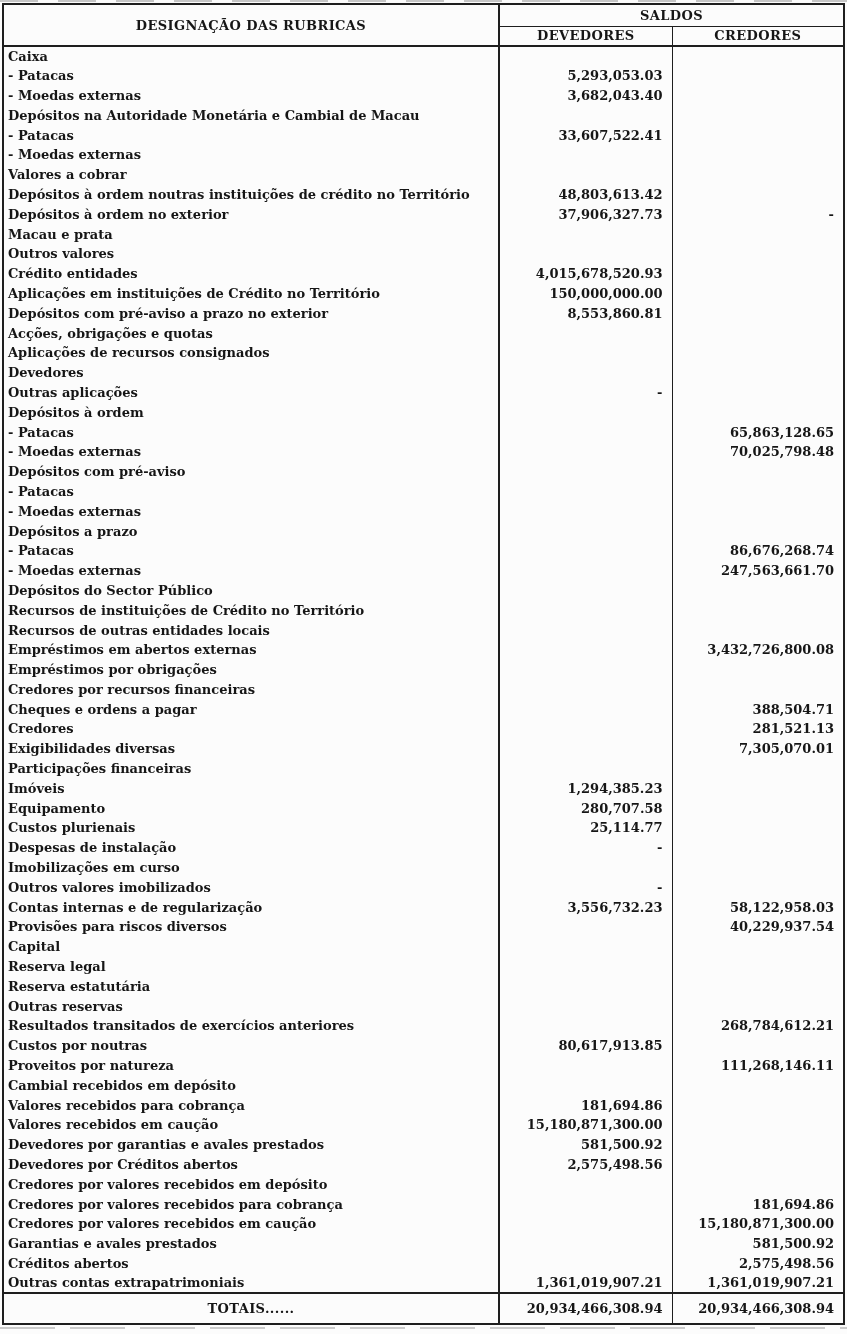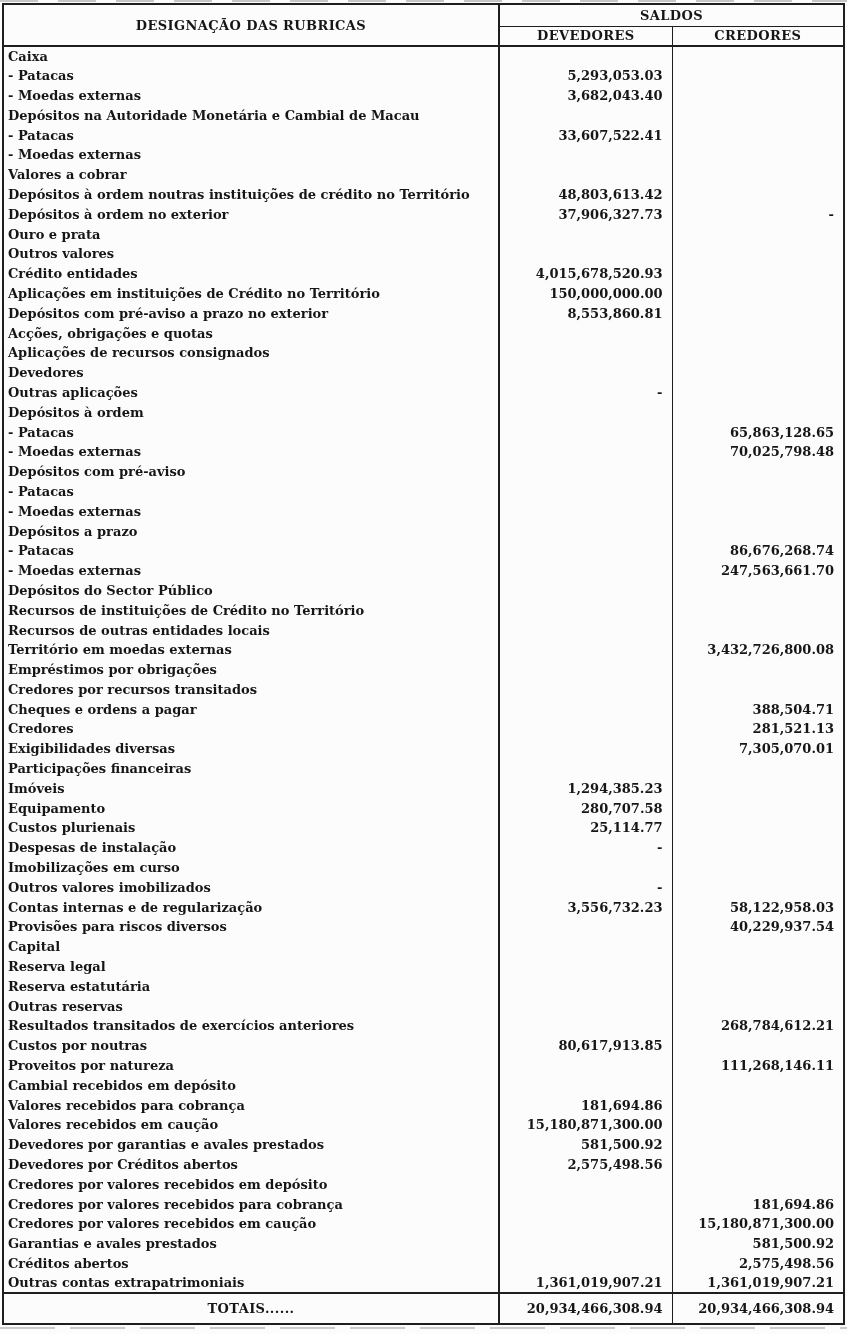--- a/index.html
+++ b/index.html
@@ -174,21 +174,21 @@
           <td class="name-cell">Depósitos à ordem noutras instituições de crédito no Território</td>
           <td class="dev-cell">48,803,613.42</td>
           <td class="cred-cell"></td>
         </tr>
         <tr>
           <td class="name-cell">Depósitos à ordem no exterior</td>
           <td class="dev-cell">37,906,327.73</td>
           <td class="cred-cell">-</td>
         </tr>
         <tr>
-          <td class="name-cell">Ouro e prata</td>
+          <td class="name-cell">Macau e prata</td>
           <td class="dev-cell"></td>
           <td class="cred-cell"></td>
         </tr>
         <tr>
           <td class="name-cell">Outros valores</td>
           <td class="dev-cell"></td>
           <td class="cred-cell"></td>
         </tr>
         <tr>
           <td class="name-cell">Crédito entidades</td>
@@ -279,31 +279,31 @@
           <td class="name-cell">Recursos de instituições de Crédito no Território</td>
           <td class="dev-cell"></td>
           <td class="cred-cell"></td>
         </tr>
         <tr>
           <td class="name-cell">Recursos de outras entidades locais</td>
           <td class="dev-cell"></td>
           <td class="cred-cell"></td>
         </tr>
         <tr>
-          <td class="name-cell">Território em moedas externas</td>
+          <td class="name-cell">Empréstimos em abertos externas</td>
           <td class="dev-cell"></td>
           <td class="cred-cell">3,432,726,800.08</td>
         </tr>
         <tr>
           <td class="name-cell">Empréstimos por obrigações</td>
           <td class="dev-cell"></td>
           <td class="cred-cell"></td>
         </tr>
         <tr>
-          <td class="name-cell">Credores por recursos transitados</td>
+          <td class="name-cell">Credores por recursos financeiras</td>
           <td class="dev-cell"></td>
           <td class="cred-cell"></td>
         </tr>
         <tr>
           <td class="name-cell">Cheques e ordens a pagar</td>
           <td class="dev-cell"></td>
           <td class="cred-cell">388,504.71</td>
         </tr>
         <tr>
           <td class="name-cell">Credores</td>

